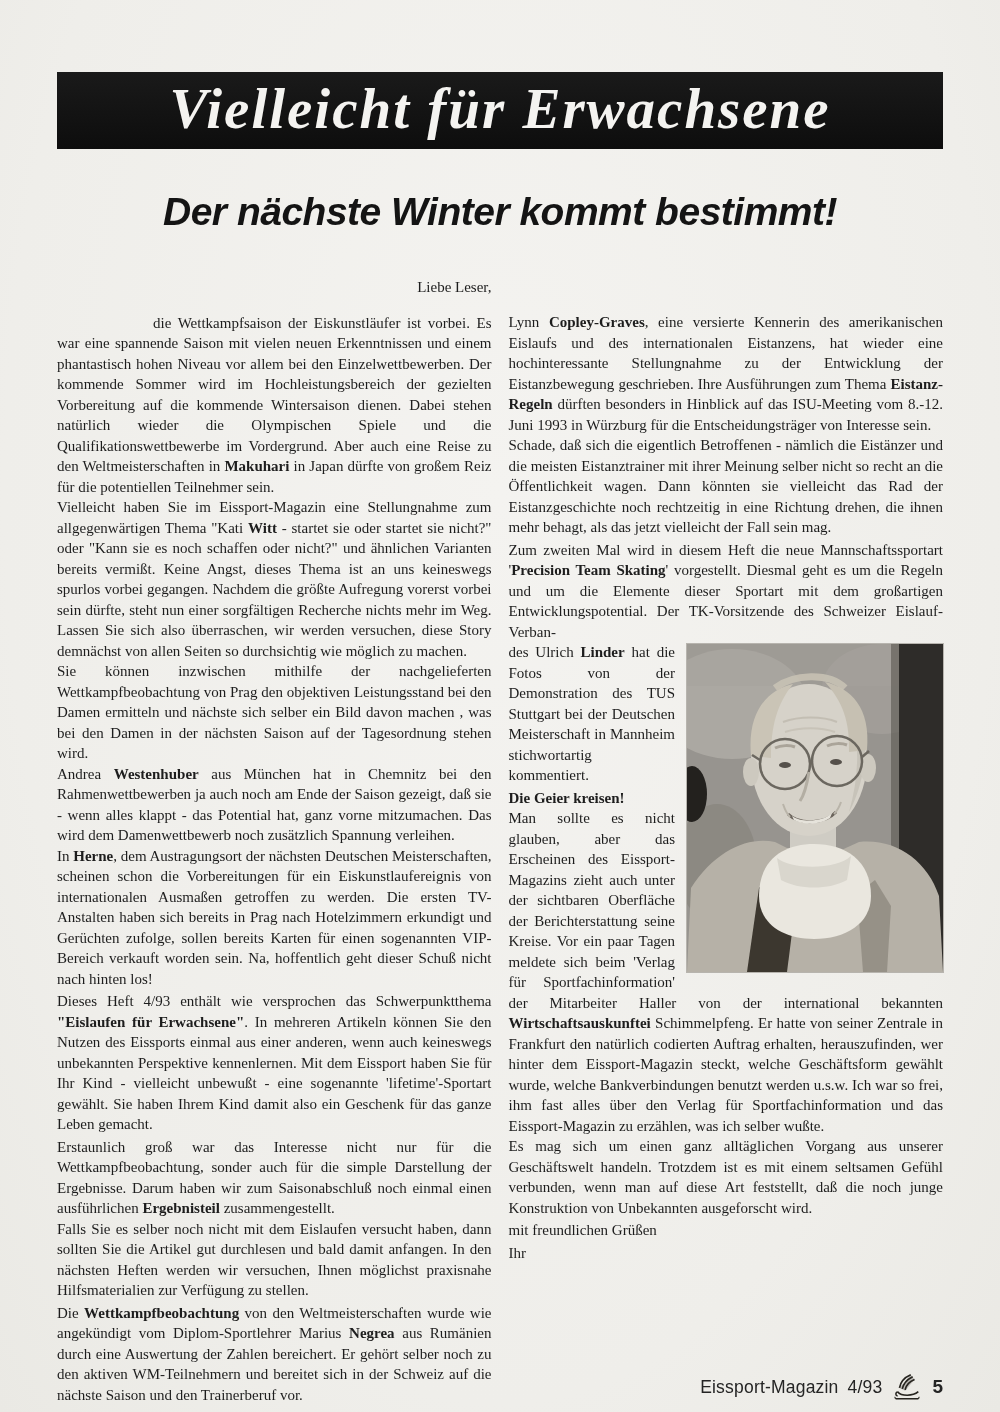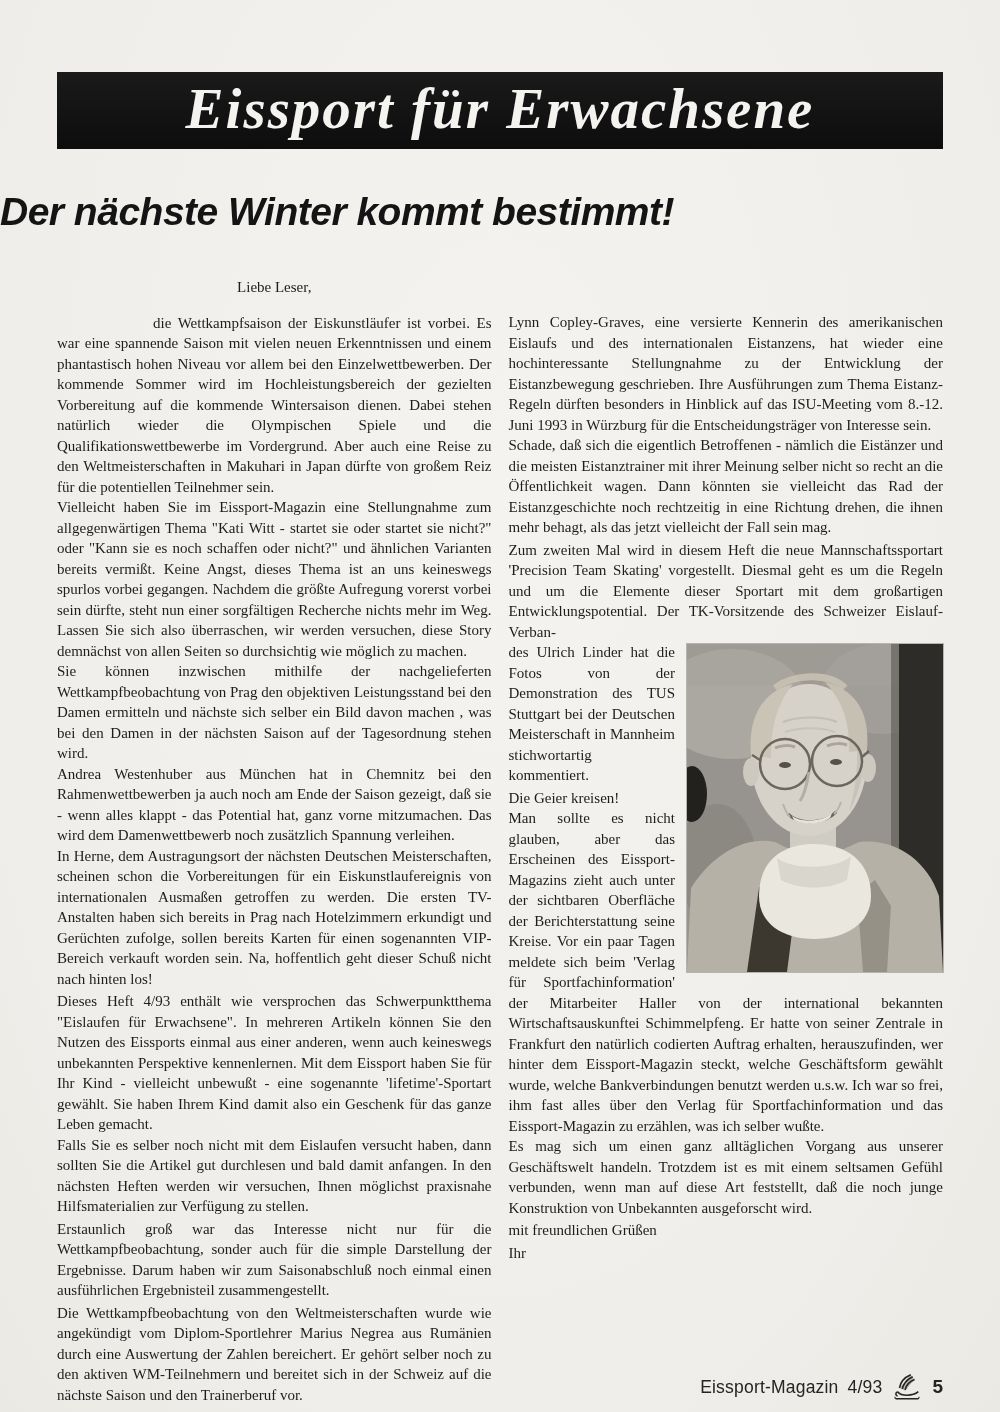--- a/index.html
+++ b/index.html
@@ -20,40 +20,40 @@
     display:flex;align-items:center;justify-content:center;
   }
   .banner-title{
     font-family:"Liberation Serif","DejaVu Serif",serif;
     font-style:italic;font-weight:700;
     font-size:57px;color:#f4f3f0;letter-spacing:2px;
     padding-bottom:4px;white-space:nowrap;
   }
   .headline{
     position:absolute;left:0;top:190px;width:100%;
-    text-align:left;
+    text-align:center;
     font-family:"Liberation Sans","DejaVu Sans",sans-serif;
     font-style:italic;font-weight:700;font-size:39px;color:#141414;
     letter-spacing:-0.5px;white-space:nowrap;
   }
   .content{
     position:absolute;left:57px;top:277px;width:886px;
     display:flex;gap:17px;
   }
   .column{
     width:434.5px;
     font-size:15px;line-height:20.5px;
     text-align:justify;
   }
   .column.right{padding-top:35px;}
-  .salutation{margin:0 0 15px 0;text-align:center;}
+  .salutation{margin:0 0 15px 0;text-align:right;}
   .para{margin:0;}
   .para.gap{margin-top:2px;}
   .para.firstline-indent{text-indent:96px;}
-  .para b{font-weight:400;}
+  .para b{font-weight:700;}
   .para.plainline{text-align:left;}
   .photo-float{
     float:right;
     width:256px;height:328px;
     margin:2px 0 8px 12px;
     background:#8e8b86;
     outline:1px solid #b7b4ae;
   }
   .photo-float svg{display:block;width:100%;height:100%;}
   .footer{
@@ -65,38 +65,38 @@
   .footer .mag{letter-spacing:0.2px;}
   .footer .pagenum{font-weight:700;font-size:19px;}
   .skate-logo{width:32px;height:30px;}
 </style>
 </head>
 <body>
 
 <div class="page">
 
   <div class="banner">
-    <div class="banner-title">Eissport für Erwachsene</div>
+    <div class="banner-title">Vielleicht für Erwachsene</div>
   </div>
 
   <div class="headline">Der nächste Winter kommt bestimmt!</div>
 
   <div class="content">
 
     <div class="column left">
       <p class="salutation">Liebe Leser,</p>
       <div>
           <p class="para firstline-indent"><span>die Wettkampfsaison der Eiskunstläufer ist vorbei. Es war eine spannende Saison mit vielen neuen Erkenntnissen und einem phantastisch hohen Niveau vor allem bei den Einzelwettbewerben. Der kommende Sommer wird im Hochleistungsbereich der gezielten Vorbereitung auf die kommende Wintersaison dienen. Dabei stehen natürlich wieder die Olympischen Spiele und die Qualifikationswettbewerbe im Vordergrund. Aber auch eine Reise zu den Weltmeisterschaften in </span><b>Makuhari</b><span> in Japan dürfte von großem Reiz für die potentiellen Teilnehmer sein.</span></p>
           <p class="para"><span>Vielleicht haben Sie im Eissport-Magazin eine Stellungnahme zum allgegenwärtigen Thema "Kati </span><b>Witt</b><span> - startet sie oder startet sie nicht?" oder "Kann sie es noch schaffen oder nicht?" und ähnlichen Varianten bereits vermißt. Keine Angst, dieses Thema ist an uns keineswegs spurlos vorbei gegangen. Nachdem die größte Aufregung vorerst vorbei sein dürfte, steht nun einer sorgfältigen Recherche nichts mehr im Weg. Lassen Sie sich also überraschen, wir werden versuchen, diese Story demnächst von allen Seiten so durchsichtig wie möglich zu machen.</span></p>
           <p class="para"><span>Sie können inzwischen mithilfe der nachgelieferten Wettkampfbeobachtung von Prag den objektiven Leistungsstand bei den Damen ermitteln und nächste sich selber ein Bild davon machen , was bei den Damen in der nächsten Saison auf der Tagesordnung stehen wird.</span></p>
           <p class="para"><span>Andrea </span><b>Westenhuber</b><span> aus München hat in Chemnitz bei den Rahmenwettbewerben ja auch noch am Ende der Saison gezeigt, daß sie - wenn alles klappt - das Potential hat, ganz vorne mitzumachen. Das wird dem Damenwettbewerb noch zusätzlich Spannung verleihen.</span></p>
           <p class="para"><span>In </span><b>Herne</b><span>, dem Austragungsort der nächsten Deutschen Meisterschaften, scheinen schon die Vorbereitungen für ein Eiskunstlaufereignis von internationalen Ausmaßen getroffen zu werden. Die ersten TV-Anstalten haben sich bereits in Prag nach Hotelzimmern erkundigt und Gerüchten zufolge, sollen bereits Karten für einen sogenannten VIP-Bereich verkauft worden sein. Na, hoffentlich geht dieser Schuß nicht nach hinten los!</span></p>
           <p class="para gap"><span>Dieses Heft 4/93 enthält wie versprochen das Schwerpunktthema </span><b>"Eislaufen für Erwachsene"</b><span>. In mehreren Artikeln können Sie den Nutzen des Eissports einmal aus einer anderen, wenn auch keineswegs unbekannten Perspektive kennenlernen. Mit dem Eissport haben Sie für Ihr Kind - vielleicht unbewußt - eine sogenannte 'lifetime'-Sportart gewählt. Sie haben Ihrem Kind damit also ein Geschenk für das ganze Leben gemacht.</span></p>
+          <p class="para gap"><span>Erstaunlich groß war das Interesse nicht nur für die Wettkampfbeobachtung, sonder auch für die simple Darstellung der Ergebnisse. Darum haben wir zum Saisonabschluß noch einmal einen ausführlichen </span><b>Ergebnisteil</b><span> zusammengestellt.</span></p>
           <p class="para"><span>Falls Sie es selber noch nicht mit dem Eislaufen versucht haben, dann sollten Sie die Artikel gut durchlesen und bald damit anfangen. In den nächsten Heften werden wir versuchen, Ihnen möglichst praxisnahe Hilfsmaterialien zur Verfügung zu stellen.</span></p>
-          <p class="para gap"><span>Erstaunlich groß war das Interesse nicht nur für die Wettkampfbeobachtung, sonder auch für die simple Darstellung der Ergebnisse. Darum haben wir zum Saisonabschluß noch einmal einen ausführlichen </span><b>Ergebnisteil</b><span> zusammengestellt.</span></p>
           <p class="para gap"><span>Die </span><b>Wettkampfbeobachtung</b><span> von den Weltmeisterschaften wurde wie angekündigt vom Diplom-Sportlehrer Marius </span><b>Negrea</b><span> aus Rumänien durch eine Auswertung der Zahlen bereichert. Er gehört selber noch zu den aktiven WM-Teilnehmern und bereitet sich in der Schweiz auf die nächste Saison und den Trainerberuf vor.</span></p>
         </div>
     </div>
 
     <div class="column right">
       <div>
           <p class="para"><span>Lynn </span><b>Copley-Graves</b><span>, eine versierte Kennerin des amerikanischen Eislaufs und des internationalen Eistanzens, hat wieder eine hochinteressante Stellungnahme zu der Entwicklung der Eistanzbewegung geschrieben. Ihre Ausführungen zum Thema </span><b>Eistanz-Regeln</b><span> dürften besonders in Hinblick auf das ISU-Meeting vom 8.-12. Juni 1993 in Würzburg für die Entscheidungsträger von Interesse sein.</span></p>
           <p class="para"><span>Schade, daß sich die eigentlich Betroffenen - nämlich die Eistänzer und die meisten Eistanztrainer mit ihrer Meinung selber nicht so recht an die Öffentlichkeit wagen. Dann könnten sie vielleicht das Rad der Eistanzgeschichte noch rechtzeitig in eine Richtung drehen, die ihnen mehr behagt, als das jetzt vielleicht der Fall sein mag.</span></p>
           <p class="para gap"><span>Zum zweiten Mal wird in diesem Heft die neue Mannschaftssportart '</span><b>Precision Team Skating</b><span>' vorgestellt. Diesmal geht es um die Regeln und um die Elemente dieser Sportart mit dem großartigen Entwicklungspotential. Der TK-Vorsitzende des Schweizer Eislauf-Verban-</span></p>
         </div>

